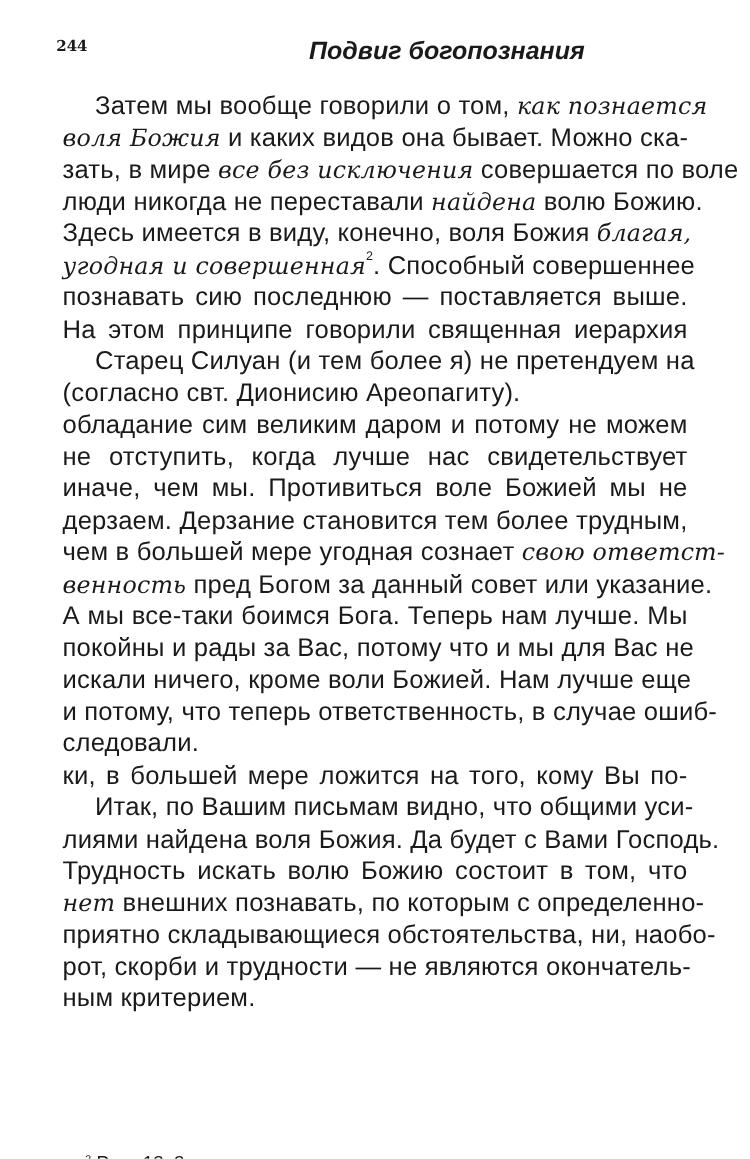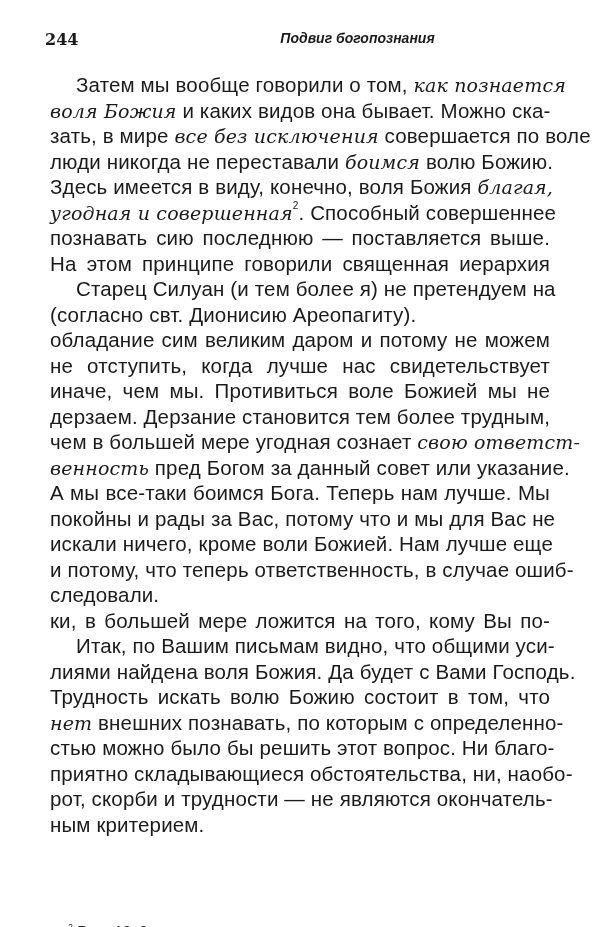--- a/index.html
+++ b/index.html
@@ -1,20 +1,20 @@
 <!DOCTYPE html>
 <html><head>
   <meta charset="utf-8">
   <style>
     html, body { margin: 0; padding: 0; background: #ffffff; }
     body { width: 600px; height: 927px; position: relative; overflow: hidden; color: #1a1a1a; }
     .page { position: absolute; left: 0; top: 0; width: 600px; height: 927px; background: #fff; }
     .header { position: absolute; top: 30px; left: 45px; width: 515px; height: 22px; }
-    .page-number { position: absolute; left: 0; top: 0; font-family: "DejaVu Serif", serif; font-weight: bold; font-size: 16px; }
-    .running-title { position: absolute; left: 0; right: 0; top: 0; text-align: center; font-family: "Liberation Sans", sans-serif; font-style: italic; font-weight: bold; font-size: 14px; padding-left: 110px; box-sizing: border-box; }
+    .page-number { position: absolute; left: 0; top: 0; font-family: "DejaVu Serif", serif; font-weight: bold; font-size: 12px; }
+    .running-title { position: absolute; left: 0; right: 0; top: 0; text-align: center; font-family: "Liberation Sans", sans-serif; font-style: italic; font-weight: bold; font-size: 20px; padding-left: 110px; box-sizing: border-box; }
     .body { position: absolute; top: 72px; left: 50px; width: 500px; }
     .line { font-family: "Liberation Sans", sans-serif; font-size: 20.5px; height: 25.5px; line-height: 25.5px; white-space: nowrap; text-align: justify; text-align-last: justify; letter-spacing: 0.15px; }
     .line.last { text-align-last: left; }
     .line.indent { padding-left: 26px; }
     .line .it { font-family: "DejaVu Serif", serif; font-style: italic; font-size: 19px; }
     .line sup { font-size: 10px; vertical-align: top; line-height: 12px; }
     .footnote { position: absolute; top: 874px; left: 68px; font-family: Liberation Sans, sans-serif; font-size: 15px; margin-top: 48px; }
     .footnote sup { font-size: 9px; vertical-align: top; }
   </style>
 </head>
@@ -23,21 +23,21 @@
 <div class="page">
   <div class="header">
     <span class="page-number">244</span>
     <div class="running-title">Подвиг богопознания</div>
   </div>
 
   <div class="body" id="body-text">
       <div class="line indent"><span>Затем мы вообще говорили о том, </span><span class="it">как познается</span></div>
       <div class="line"><span class="it">воля Божия</span><span> и каких видов она бывает. Можно ска-</span></div>
       <div class="line"><span>зать, в мире </span><span class="it">все без исключения</span><span> совершается по воле</span></div>
-      <div class="line"><span>люди никогда не переставали </span><span class="it">боимся</span><span> волю Божию.</span></div>
+      <div class="line"><span>люди никогда не переставали </span><span class="it">найдена</span><span> волю Божию.</span></div>
       <div class="line"><span>Здесь имеется в виду, конечно, воля Божия </span><span class="it">благая,</span></div>
       <div class="line"><span class="it">угодная и совершенная</span><sup>2</sup><span>. Способный совершеннее</span></div>
       <div class="line"><span>познавать сию последнюю — поставляется выше.</span></div>
       <div class="line"><span>На этом принципе говорили священная иерархия</span></div>
       <div class="line indent"><span>Старец Силуан (и тем более я) не претендуем на</span></div>
       <div class="line last"><span>(согласно свт. Дионисию Ареопагиту).</span></div>
       <div class="line"><span>обладание сим великим даром и потому не можем</span></div>
       <div class="line"><span>не отступить, когда лучше нас свидетельствует</span></div>
       <div class="line"><span>иначе, чем мы. Противиться воле Божией мы не</span></div>
       <div class="line"><span>дерзаем.  Дерзание становится тем более трудным,</span></div>
@@ -46,21 +46,20 @@
       <div class="line"><span>А мы все-таки боимся Бога. Теперь нам лучше. Мы</span></div>
       <div class="line"><span>покойны и рады за Вас, потому что и мы для Вас не</span></div>
       <div class="line"><span>искали ничего, кроме воли Божией. Нам лучше еще</span></div>
       <div class="line"><span>и потому, что теперь ответственность, в случае ошиб-</span></div>
       <div class="line last"><span>следовали.</span></div>
       <div class="line"><span>ки, в большей мере ложится на того, кому Вы по-</span></div>
       <div class="line indent"><span>Итак, по Вашим письмам видно, что общими уси-</span></div>
       <div class="line"><span>лиями найдена воля Божия. Да будет с Вами Господь.</span></div>
       <div class="line"><span>Трудность искать волю Божию состоит в том, что</span></div>
       <div class="line"><span class="it">нет</span><span> внешних познавать, по которым с определенно-</span></div>
-      <div class="line"><span>стью можно было бы решить этот вопрос. Ни благо-</span></div>
       <div class="line"><span>приятно складывающиеся обстоятельства, ни, наобо-</span></div>
       <div class="line"><span>рот, скорби и трудности — не являются окончатель-</span></div>
       <div class="line last"><span>ным критерием.</span></div>
     </div>
 
   <div class="footnote">
     <sup>2</sup><span> Рим. 12, 2.</span>
   </div>
 </div>
 

